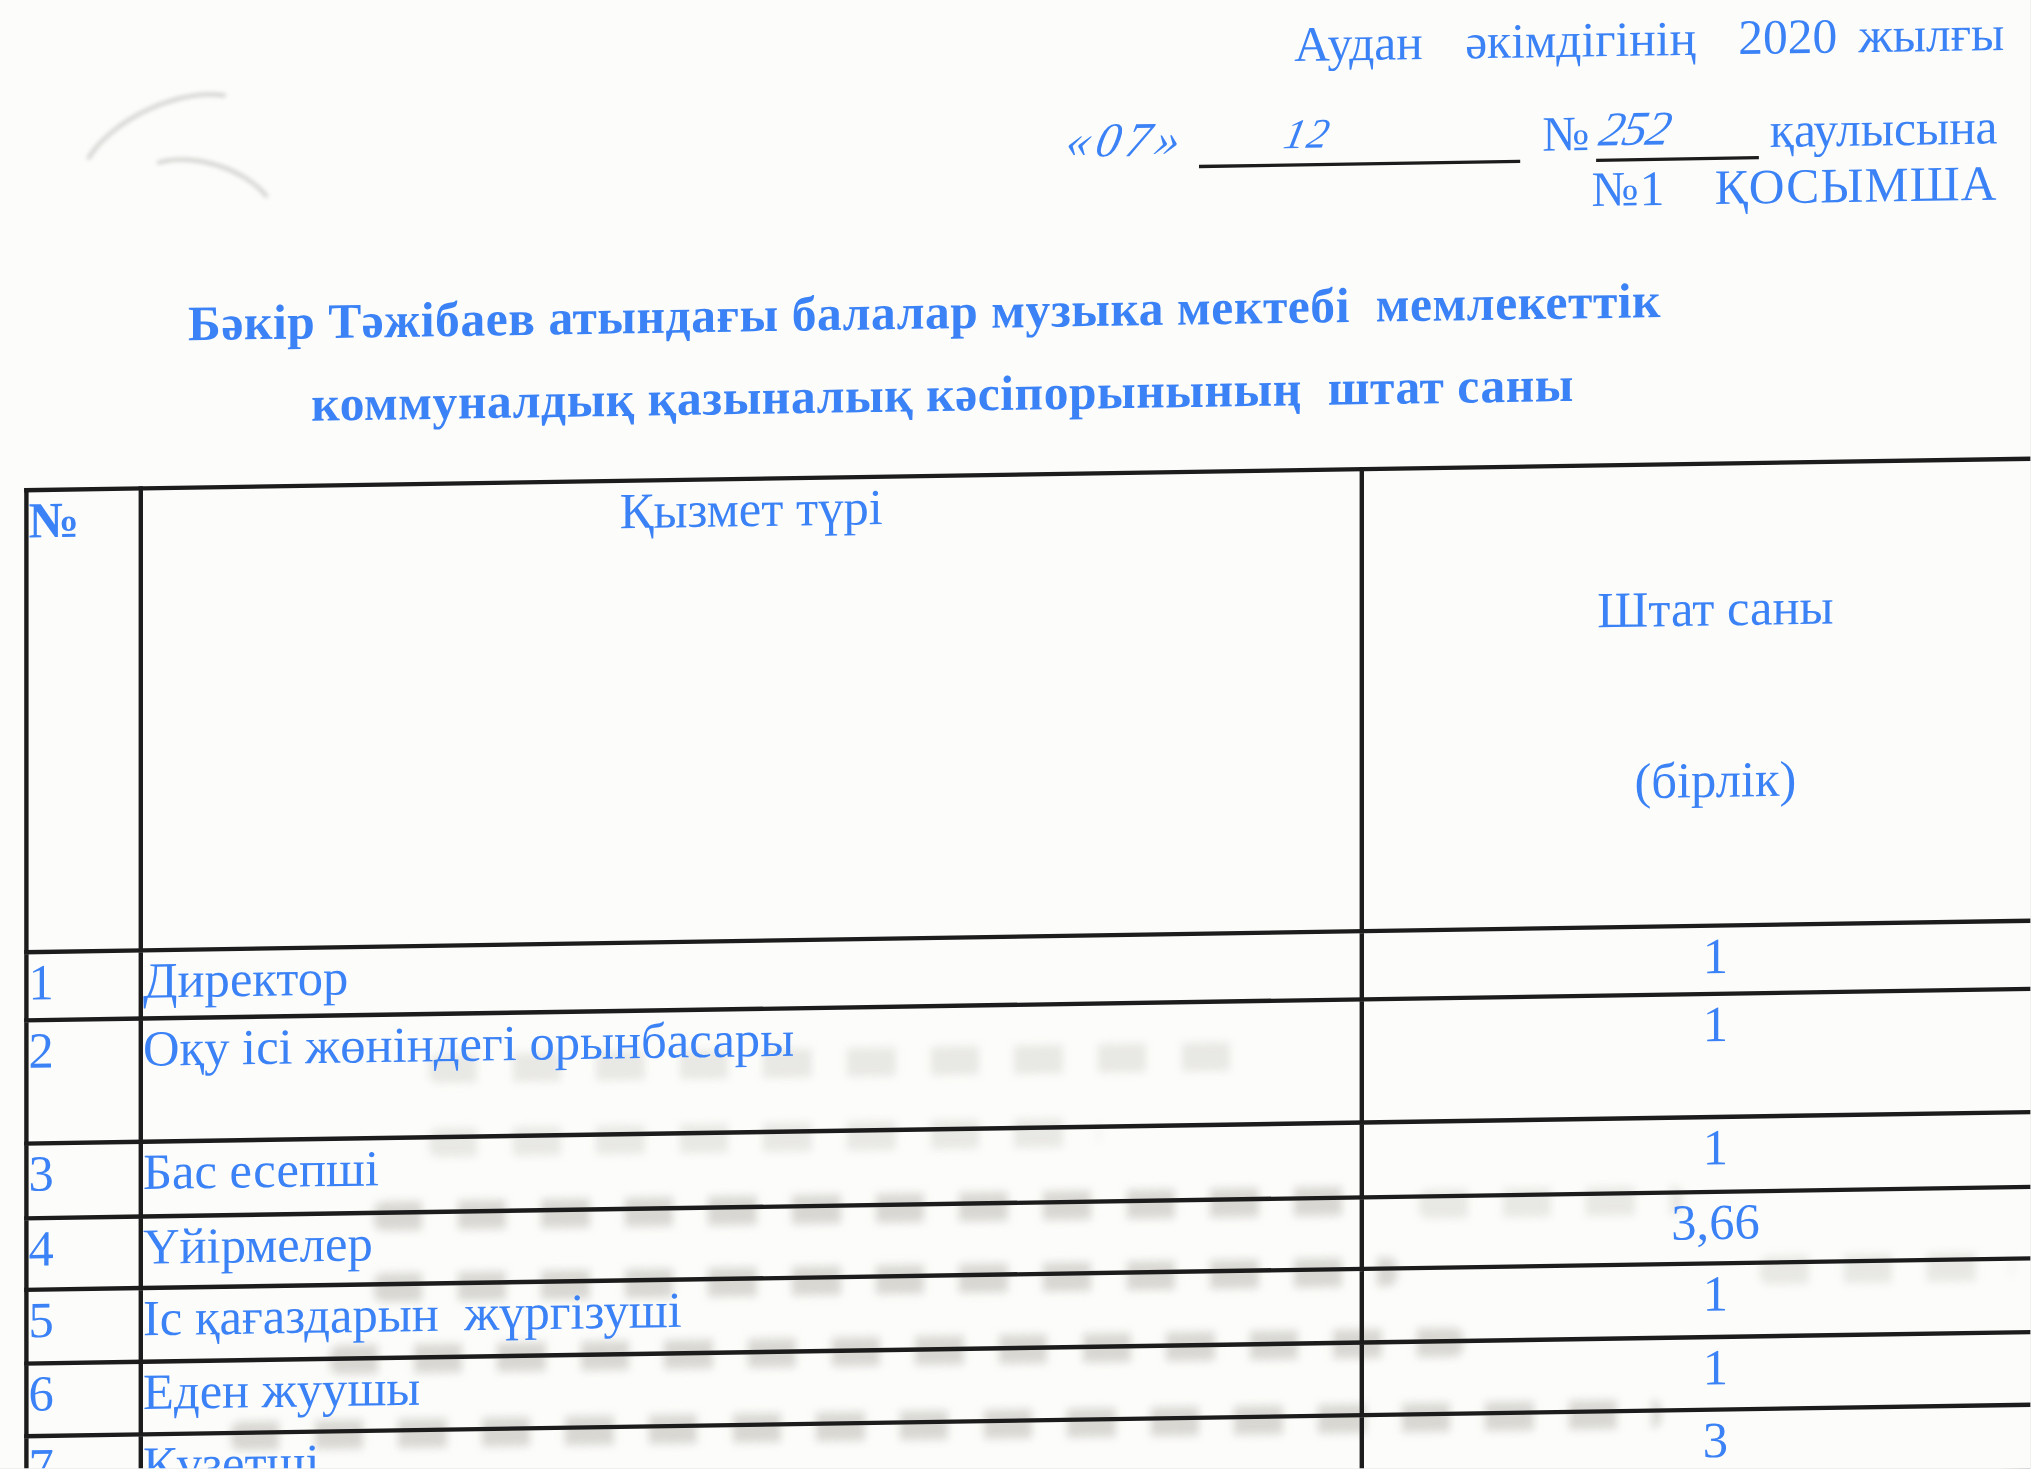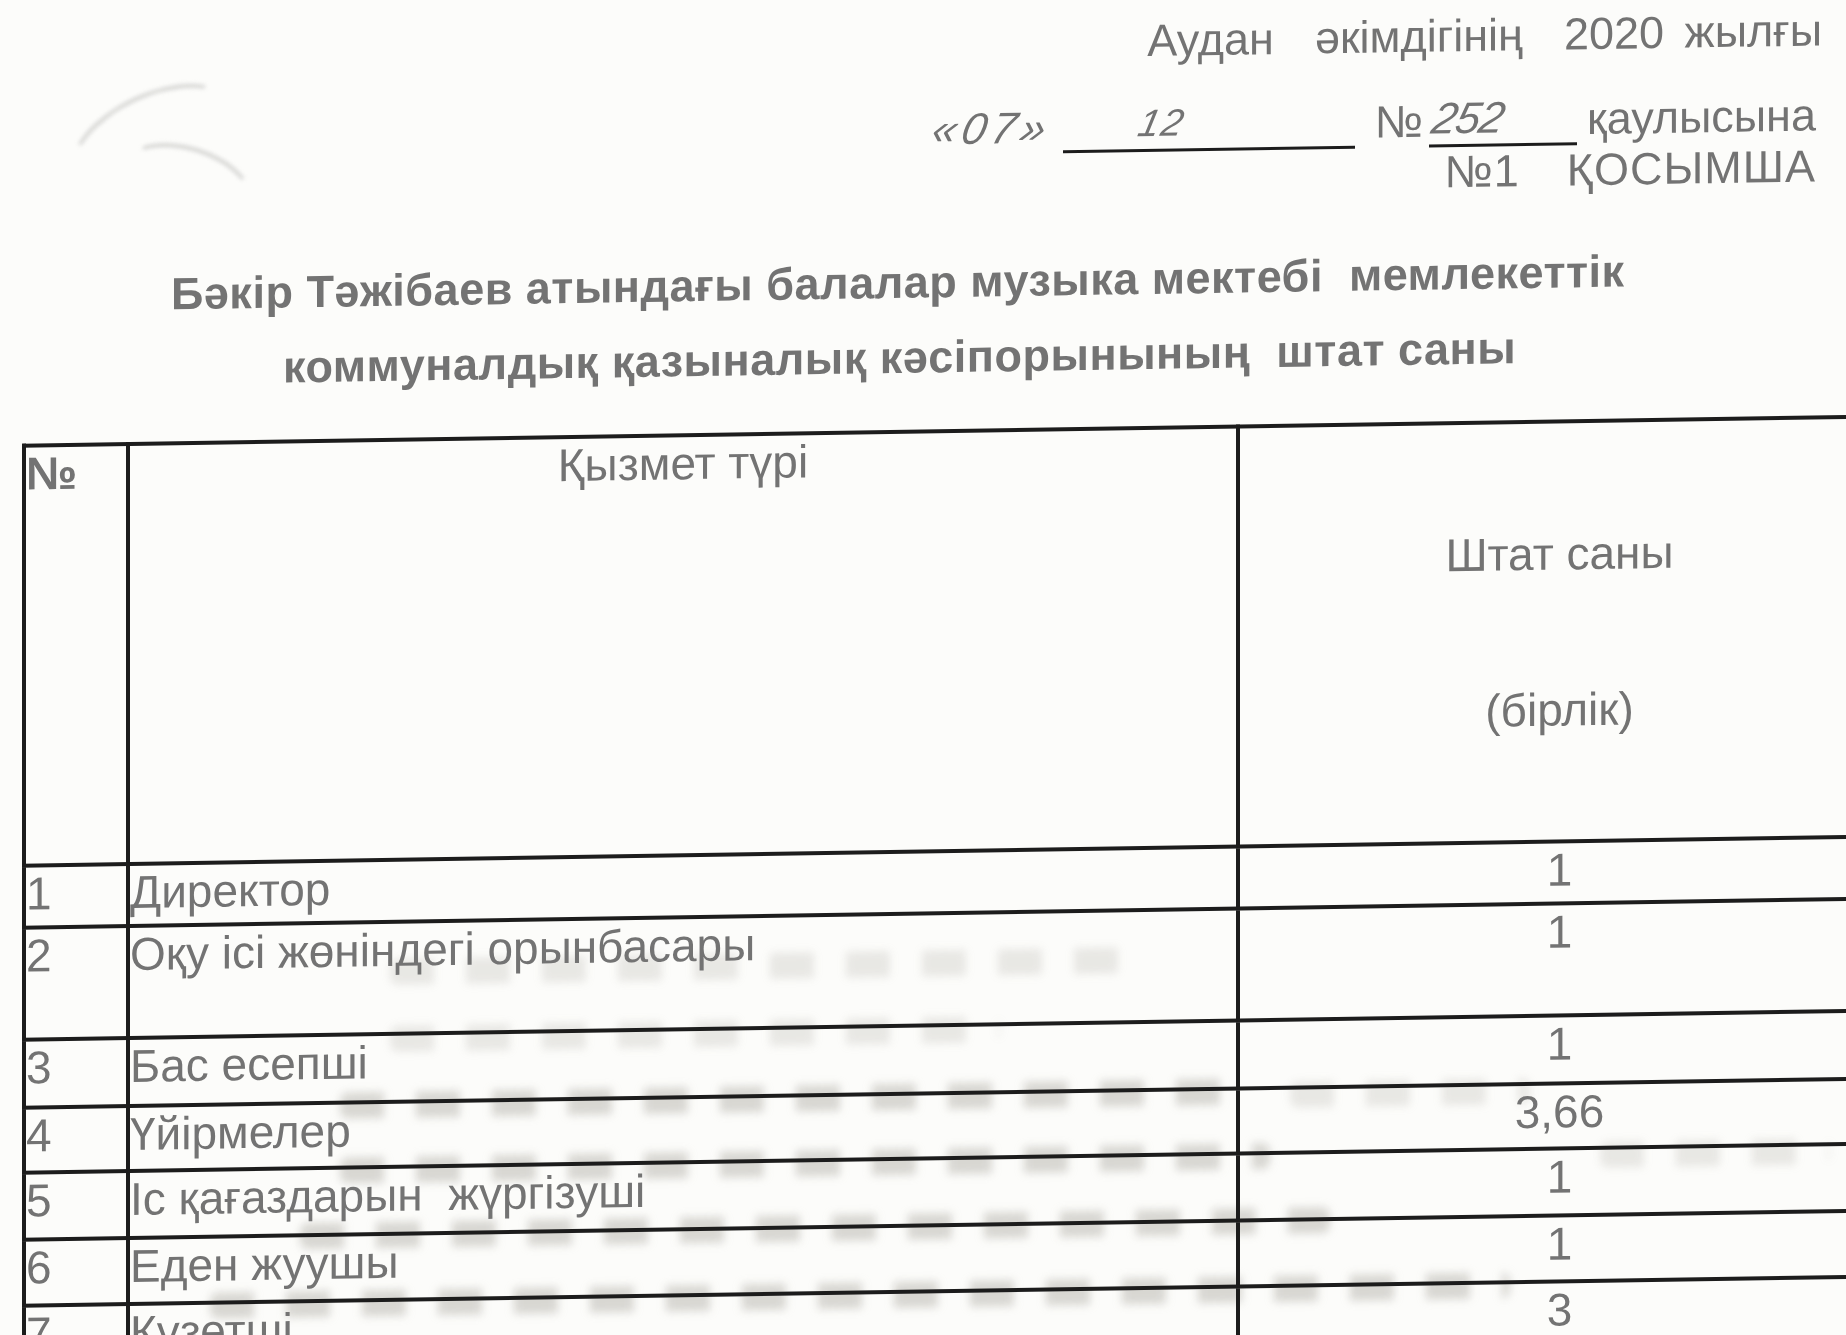--- a/index.html
+++ b/index.html
@@ -1,19 +1,19 @@
 <!DOCTYPE html>
 <html><head>
 <meta charset="utf-8">
 <style>
   html,body{margin:0;padding:0;background:#e8e8e6;}
   .page{
     position:relative;width:1846px;height:1335px;overflow:hidden;
-    background:#fcfcfa;color:#737373;
-    font-family:Liberation Sans, sans-serif;
+    background:#fcfcfa;color:#3b82f6;
+    font-family:Liberation Serif, serif;
   }
   .skew{position:absolute;inset:0;transform:skewY(-0.9deg);transform-origin:0 0;}
 
   
   .hdr{position:absolute;white-space:pre;font-size:45px;line-height:52px;}
   .hdr-line1{top:33px;right:24px;word-spacing:8px;}
   .hdr-line2{top:112px;right:30px;display:flex;align-items:flex-end;}
   .hdr-line3{top:169px;right:30px;word-spacing:10px;letter-spacing:1px;}
   .hand{font-style:italic;display:inline-block;transform:skewX(-12deg);letter-spacing:2px;}
   .hand-day{font-size:44px;letter-spacing:5px;}

